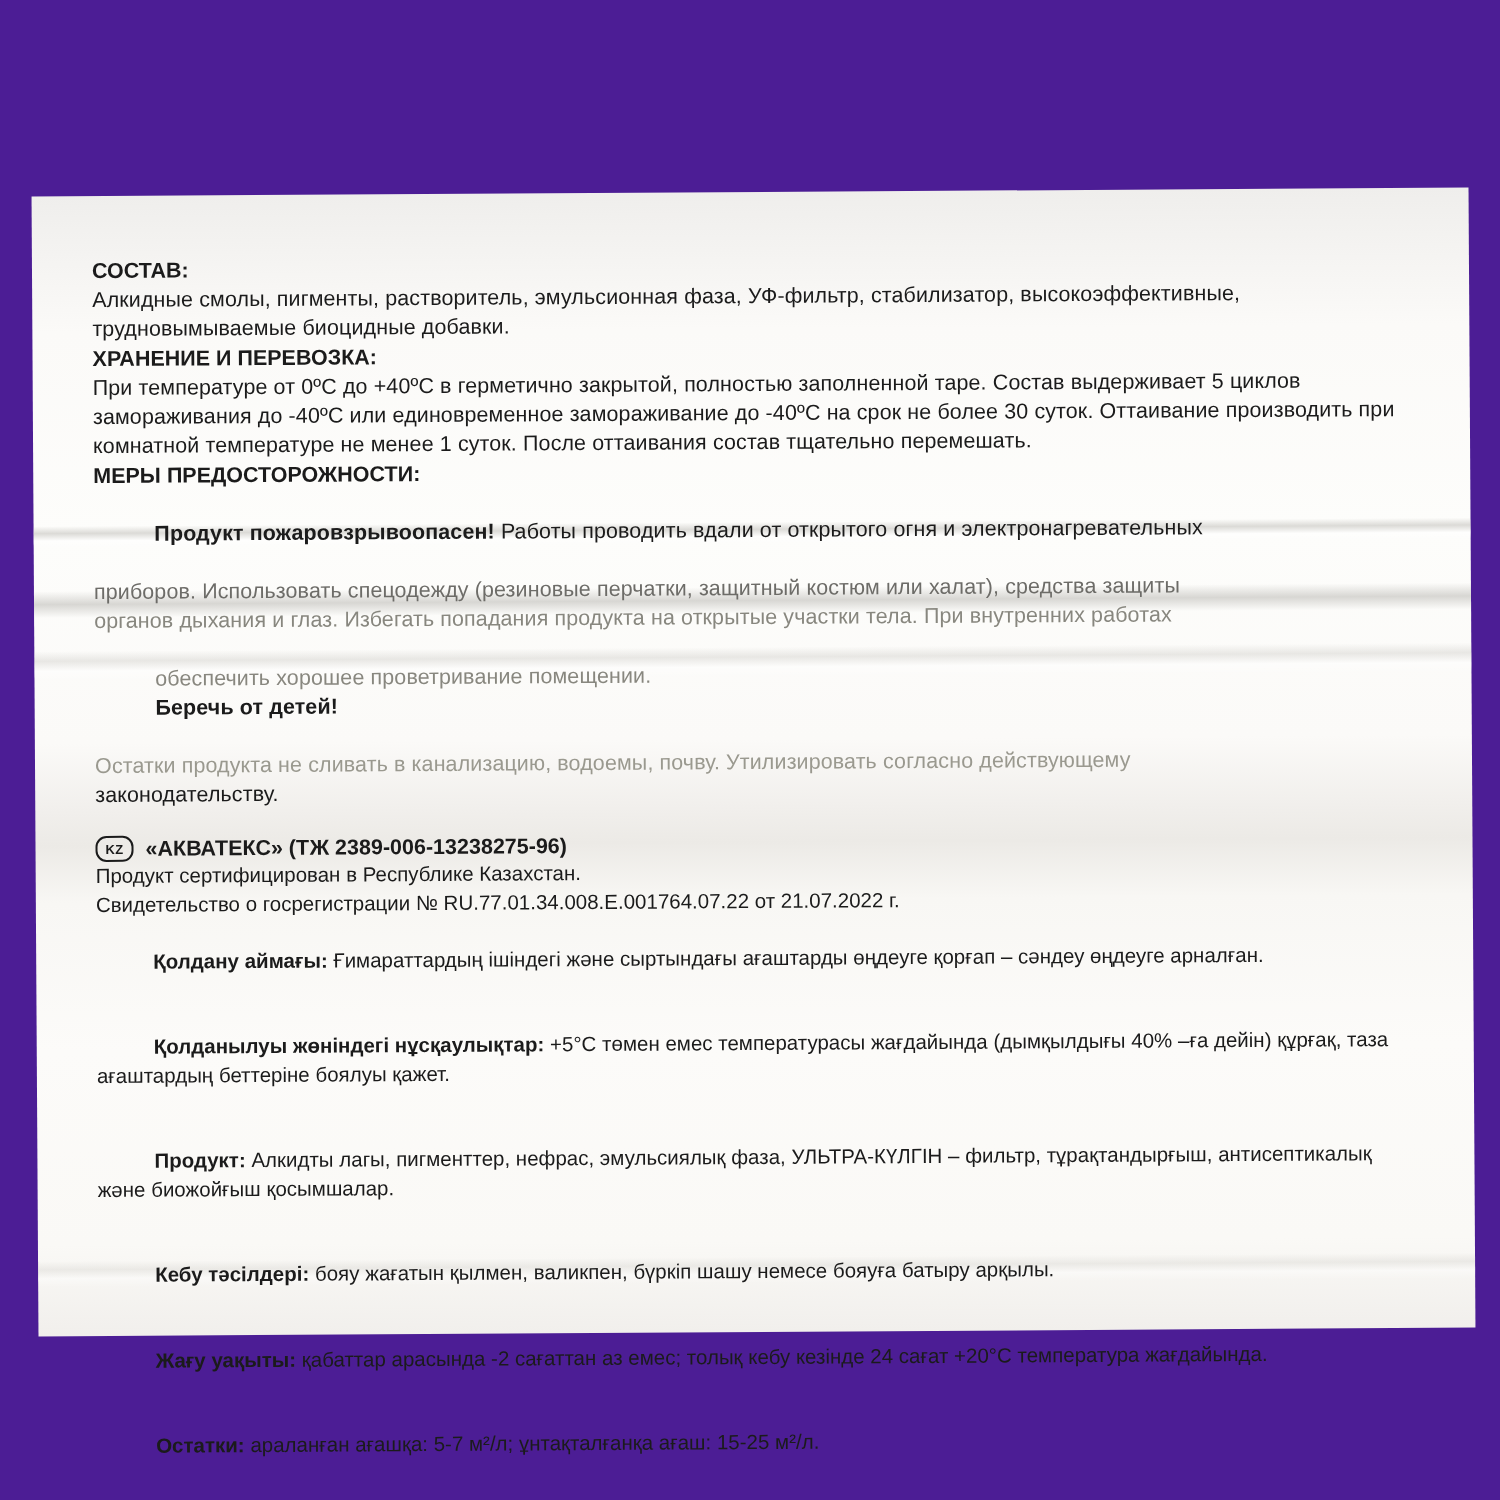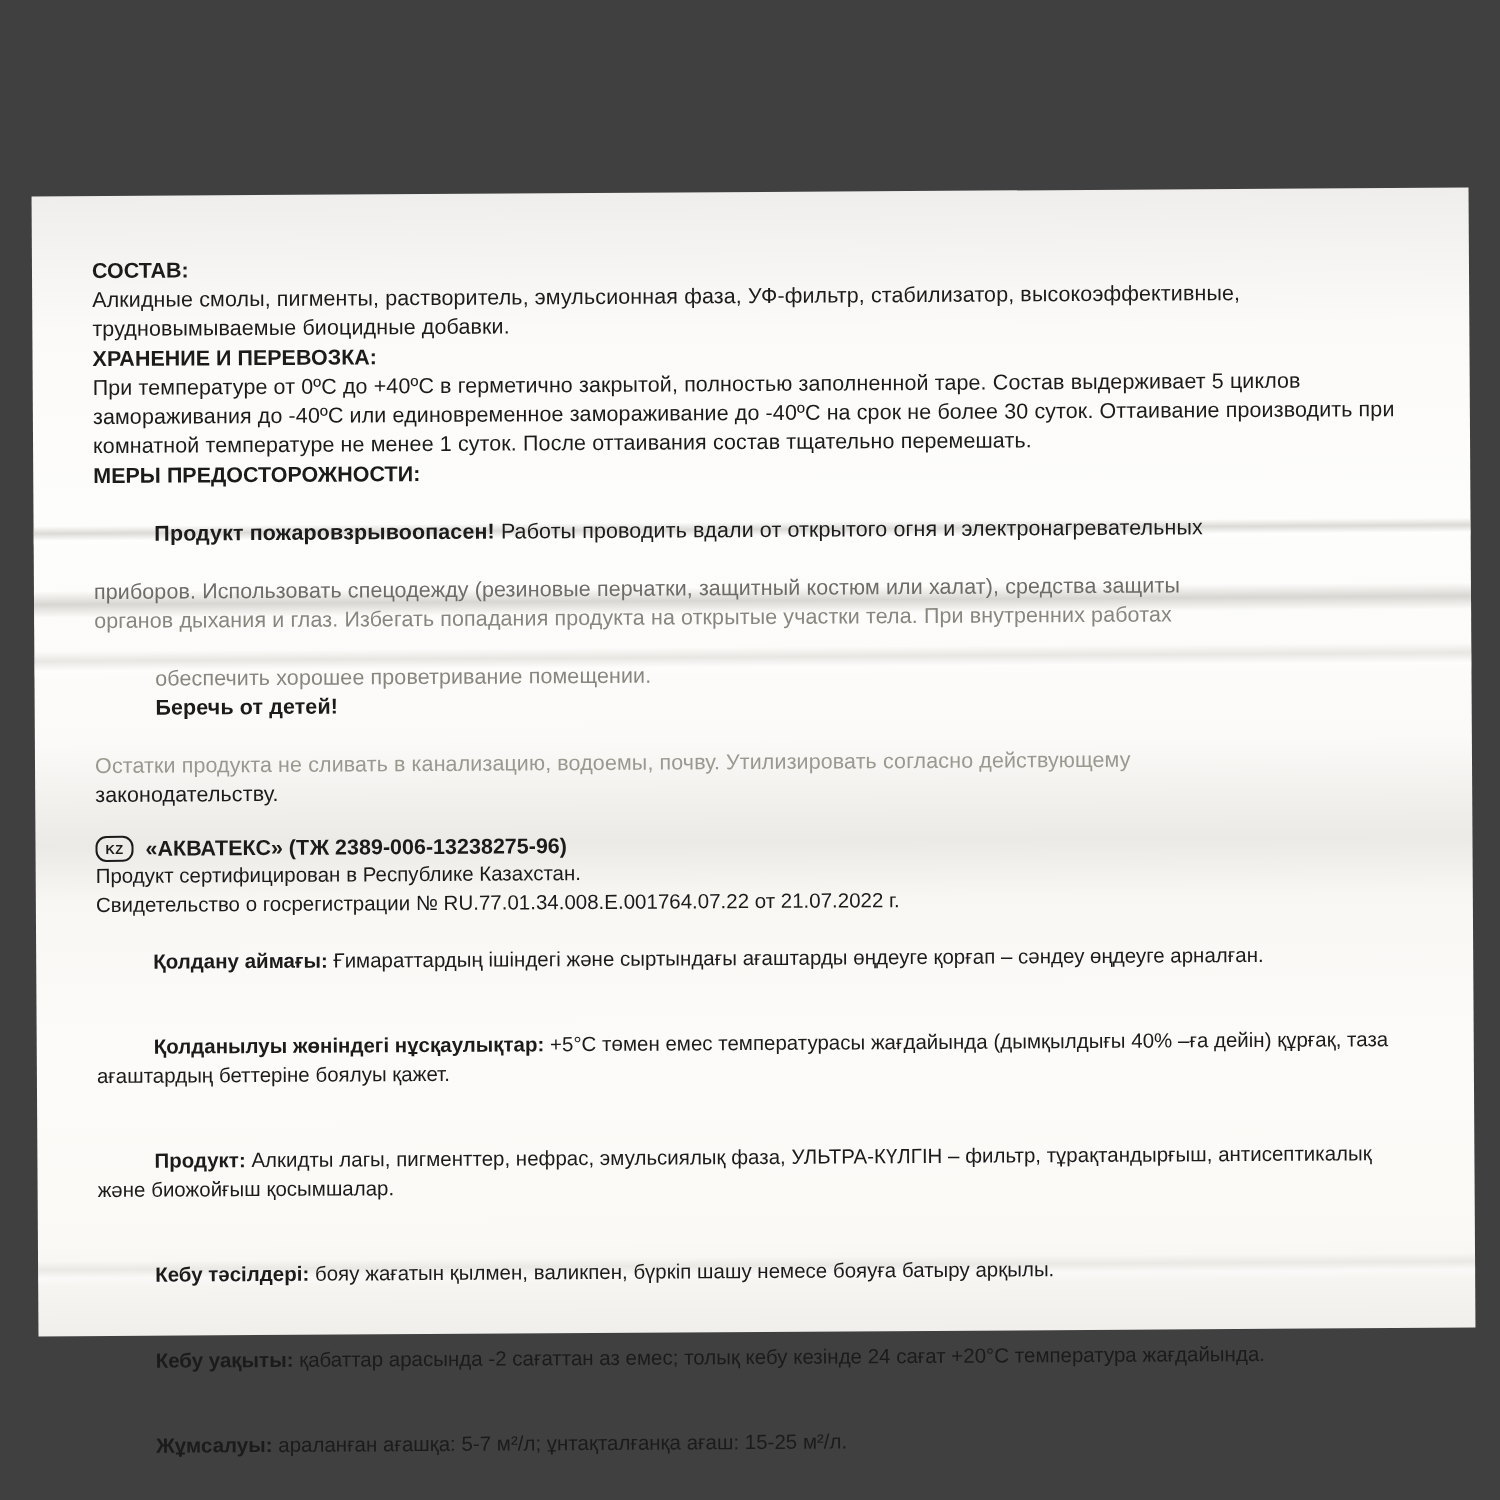--- a/index.html
+++ b/index.html
@@ -13,21 +13,21 @@
     font-family: "Liberation Sans", sans-serif;
     overflow: hidden;
   }
 
   #label-photo {
     position: absolute;
     left: 0;
     top: 0;
     width: 1500px;
     height: 1500px;
-    background: #404040;
+    background: #4c1d95;
   }
 
   
   .paper {
     position: absolute;
     left: 35px;
     top: 192px;
     width: 1437px;
     height: 1140px;
     background:
@@ -174,24 +174,24 @@
         <div class="kz-line">
           <span class="b">Қолданылуы жөніндегі нұсқаулықтар:</span><span> +5°С төмен емес температурасы жағдайында (дымқылдығы 40% –ға дейін) құрғақ, таза ағаштардың беттеріне боялуы қажет.</span>
         </div>
         <div class="kz-line">
           <span class="b">Продукт:</span><span> Алкидты лагы, пигменттер, нефрас, эмульсиялық фаза, УЛЬТРА-КҮЛГІН – фильтр, тұрақтандырғыш, антисептикалық және биожойғыш қосымшалар.</span>
         </div>
         <div class="kz-line">
           <span class="b">Кебу тәсілдері:</span><span> бояу жағатын қылмен, валикпен, бүркіп шашу немесе бояуға батыру арқылы.</span>
         </div>
         <div class="kz-line">
-          <span class="b">Кебу уақыты:</span><span> қабаттар арасында -2 сағаттан аз емес; толық кебу кезінде 24 сағат +20°С температура жағдайында.</span>
+          <span class="b">Жағу уақыты:</span><span> қабаттар арасында -2 сағаттан аз емес; толық кебу кезінде 24 сағат +20°С температура жағдайында.</span>
         </div>
         <div class="kz-line">
-          <span class="b">Жұмсалуы:</span><span> араланған ағашқа: 5-7 м²/л; ұнтақталғанқа ағаш: 15-25 м²/л.</span>
+          <span class="b">Остатки:</span><span> араланған ағашқа: 5-7 м²/л; ұнтақталғанқа ағаш: 15-25 м²/л.</span>
         </div>
         <div class="kz-line">
           
         </div>
 
       </div>
     </div>
   </div>
 </div>
 

